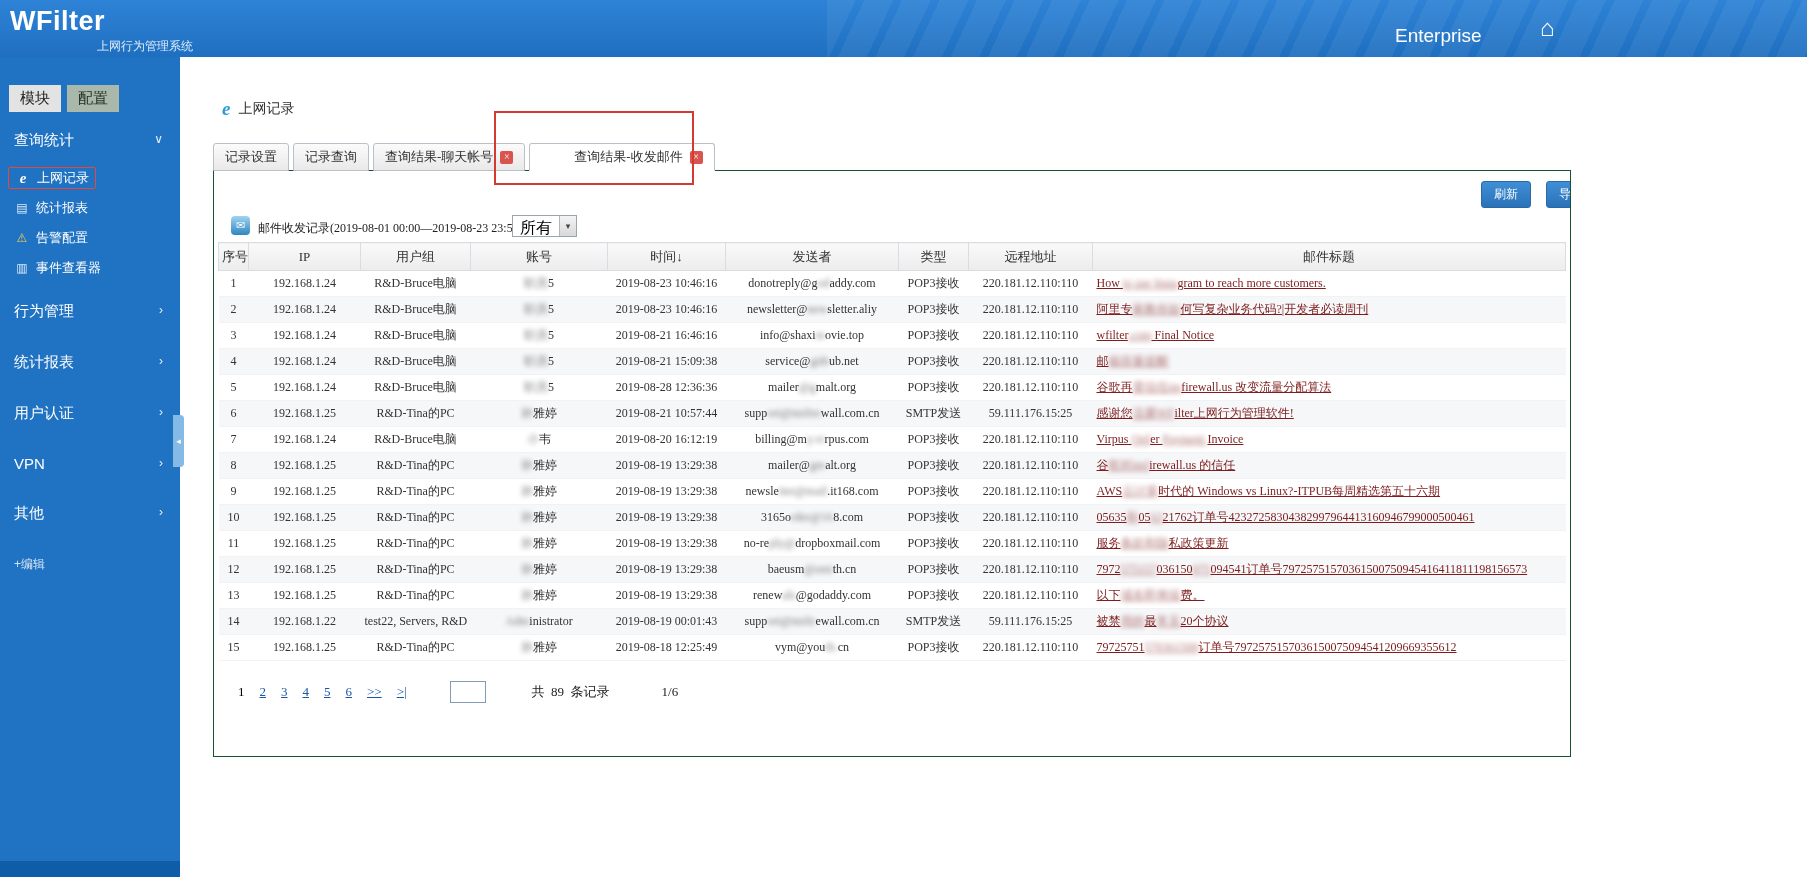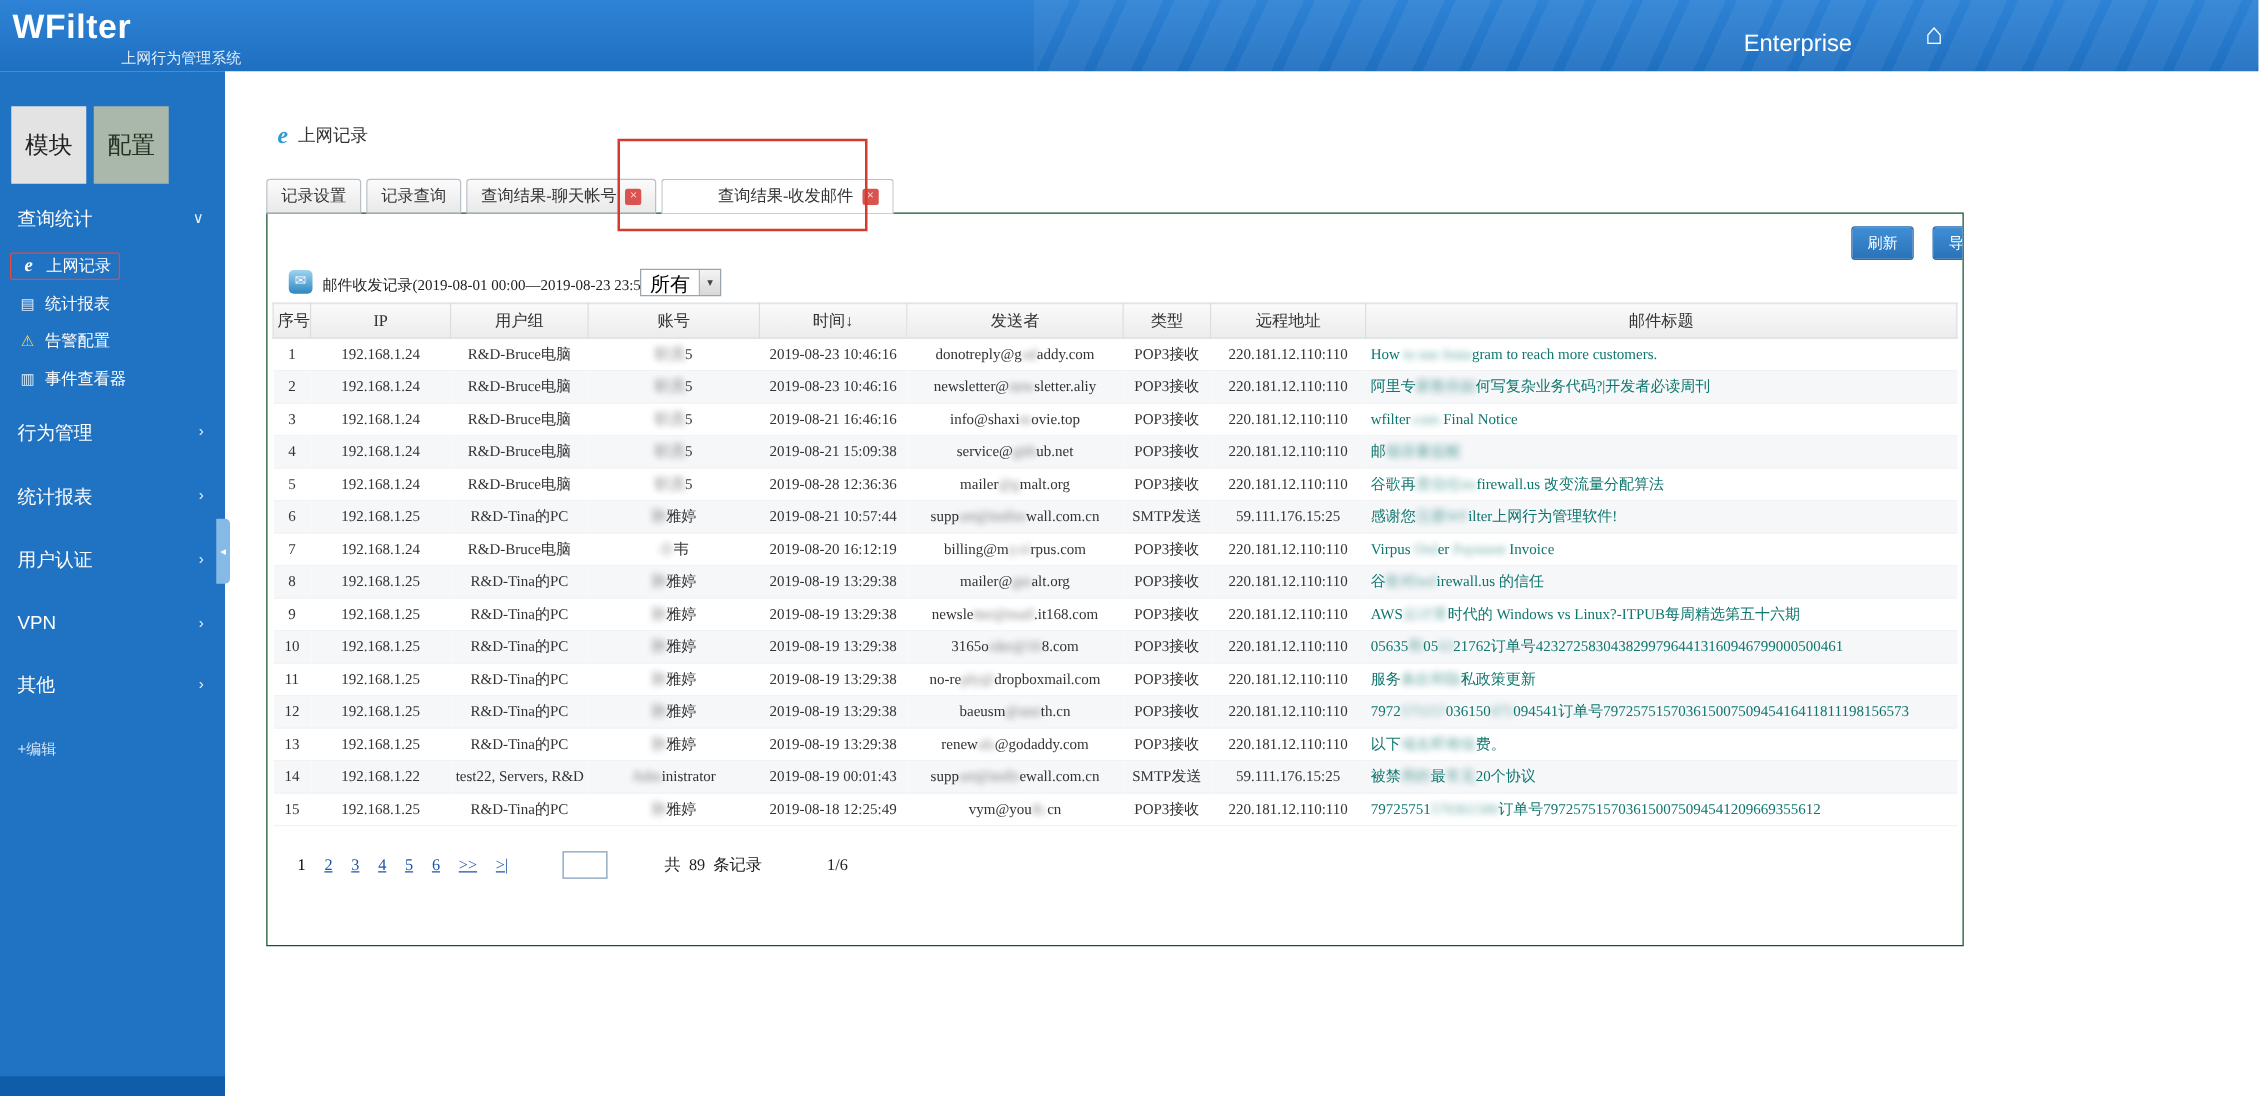--- a/index.html
+++ b/index.html
@@ -11,21 +11,21 @@
     background:repeating-linear-gradient(115deg,rgba(255,255,255,.06) 0 26px,rgba(255,255,255,0) 26px 34px);}
   .logo{position:absolute;left:10px;top:6px;color:#fff;font-size:27px;font-weight:bold;letter-spacing:.5px;}
   .logo-sub{position:absolute;left:97px;top:38px;color:#dcecfa;font-size:12px;}
   .edition{position:absolute;left:1395px;top:25px;color:#fff;font-size:19px;font-weight:normal;}
   .home{position:absolute;left:1540px;top:14px;color:#fff;font-size:24px;cursor:pointer;}
 
   
   .sb{position:absolute;left:0;top:57px;width:180px;height:820px;background:#2072c2;}
   .sb-foot{position:absolute;left:0;bottom:0;width:100%;height:16px;background:#0f5da8;}
   .sb-tabs{display:flex;gap:6px;padding:28px 0 0 9px;}
-  .sb-tab{font-size:19px;padding:18px 11px;cursor:pointer;}
+  .sb-tab{font-size:15px;padding:4px 11px;cursor:pointer;}
   .sb-tab.on{background:#e3e3e3;color:#222;}
   .sb-tab.off{background:#a9b8ab;color:#223322;}
   .sec-hd{color:#fff;font-size:15px;padding:13px 14px;margin-top:6px;cursor:pointer;position:relative;}
   .sec-hd .arr{position:absolute;right:17px;top:14px;font-size:12px;color:#e6f0fb;}
   .side-item{display:flex;align-items:center;gap:6px;color:#fff;font-size:13px;padding:6px 14px;cursor:pointer;}
   .side-item.annotated{padding:4px 8px;}
   .red-wrap{display:inline-flex;align-items:center;gap:6px;border:1px solid #e8473a;padding:1px 6px;border-radius:2px;}
   .sico{width:16px;text-align:center;font-size:12px;color:#dcecfa;flex:0 0 16px;}
   .sico.warn{color:#ffd34d;}
   .ie{font-family:"Liberation Serif",serif;font-style:italic;font-weight:bold;font-size:15px;color:#fff;}
@@ -69,21 +69,21 @@
 
   
   .grid{position:absolute;left:4px;top:71px;width:1348px;border-collapse:collapse;table-layout:fixed;}
   .grid th{background:linear-gradient(#fafafa,#ececec);border:1px solid #d9dde1;font-weight:normal;
     font-family:"Liberation Serif",serif;font-size:13px;color:#333;height:27px;padding:0 3px;white-space:nowrap;
     overflow:hidden;cursor:pointer;}
   .grid td{font-family:"Liberation Serif",serif;font-size:12px;color:#333;height:25px;padding:0 4px;text-align:center;
     white-space:nowrap;overflow:hidden;border-bottom:1px solid #f0f2f4;}
   .grid tr:nth-child(even) td{background:#f6f7f9;}
   .grid td.subject{text-align:left;}
-  .grid a{color:#0f766e;cursor:pointer;}
+  .grid a{color:#7f1d1d;cursor:pointer;text-decoration:underline;}
   .redacted{filter:blur(2.5px);opacity:.65;}
 
   
   .pager{position:absolute;left:24px;top:510px;display:flex;align-items:center;
     font-family:"Liberation Serif",serif;font-size:13px;color:#222;}
   .pg{margin-right:15px;cursor:pointer;}
   .pg.cur{color:#000;cursor:default;}
   .pg.lnk{color:#1a55a8;text-decoration:underline;}
   .jump{width:30px;height:18px;border:1px solid #7f9db9;margin-left:28px;font-size:12px;text-align:center;
     font-family:"Liberation Serif",serif;}

